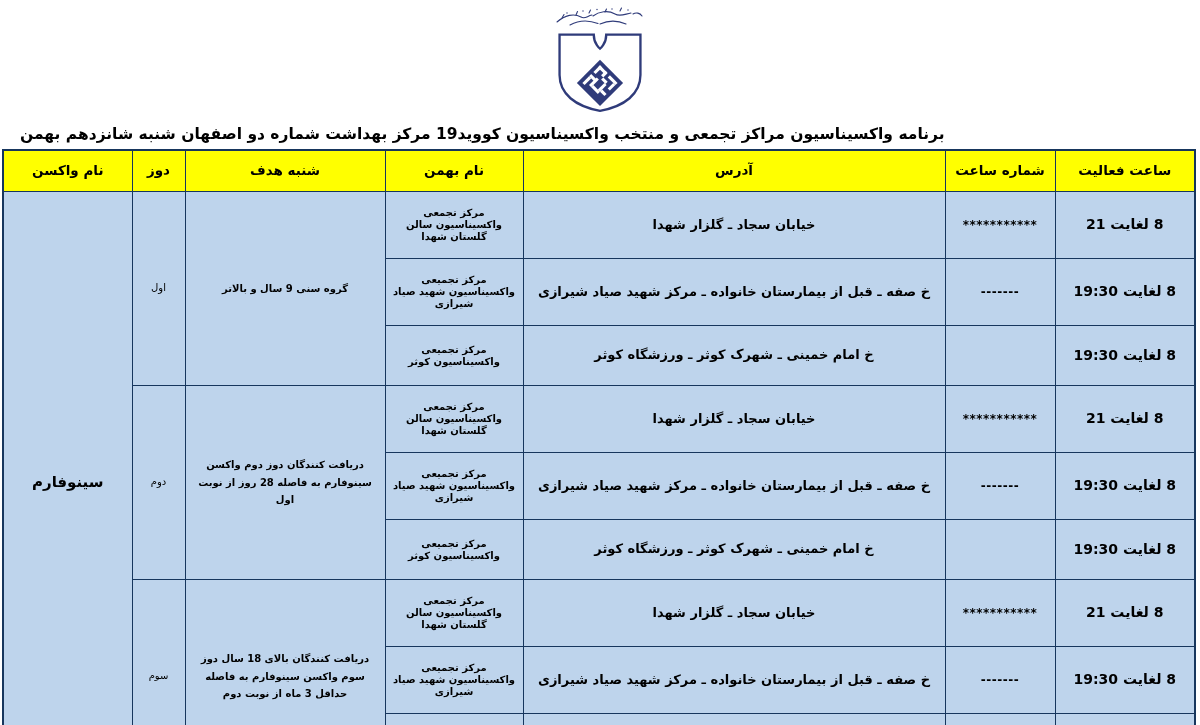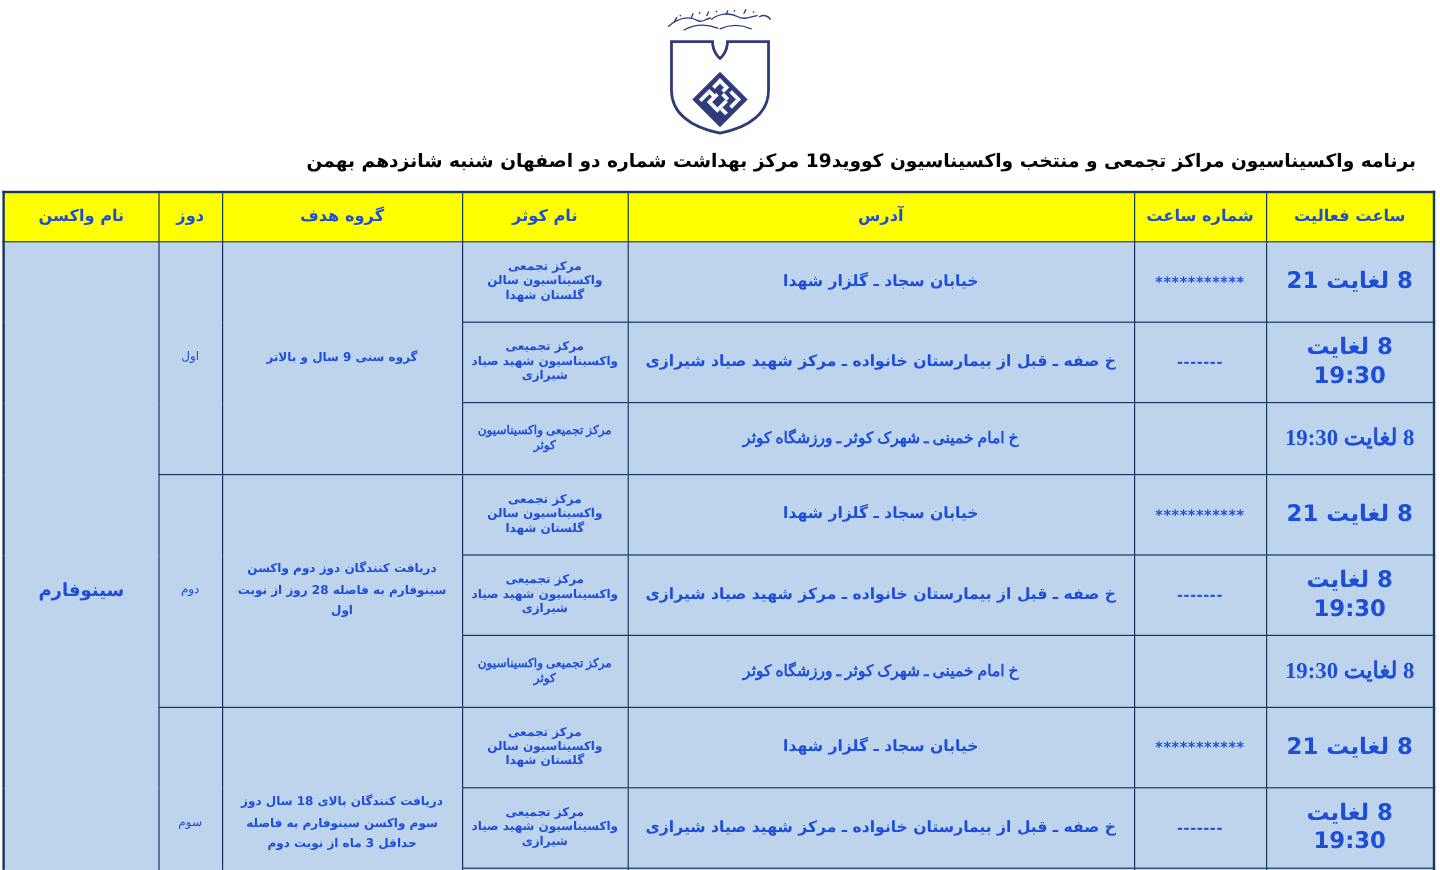--- a/index.html
+++ b/index.html
@@ -38,46 +38,46 @@
     height: 24px;
     margin-bottom: 1px;
   }
   .logo-shield {
     width: 96px;
     height: 84px;
   }
 
   
   .doc-title {
-    text-align: right;
+    text-align: left;
     font-size: 15.5px;
     font-weight: bold;
     color: #000000;
     letter-spacing: 0;
-    padding: 4px 20px 16px 20px;
+    padding: 4px 20px 6px 20px;
     line-height: 1.1;
     white-space: nowrap;
   }
 
   
   .table-outer {
     padding: 0 4px;
   }
   table.sched {
     width: 1192px;
     border-collapse: collapse;
     table-layout: fixed;
     border: 2px solid #17365d;
   }
   table.sched th,
   table.sched td {
     border: 1.6px solid #17365d;
     text-align: center;
     vertical-align: middle;
-    color: #1d4ed8;
+    color: #000000;
     padding: 1px 3px;
   }
   thead th {
     background: #ffff00;
     font-size: 13.5px;
     font-weight: bold;
     height: 38px;
     line-height: 1.15;
   }
   tbody td {
@@ -112,30 +112,30 @@
   }
   td.vaccine-cell {
     font-size: 15px;
     font-weight: bold;
   }
   td.address-cell {
     font-size: 13px;
     font-weight: bold;
   }
   td.hours-cell {
-    font-size: 19px;
+    font-size: 14px;
     font-weight: bold;
   }
   td.phone-cell {
     font-size: 12px;
     font-weight: bold;
     letter-spacing: 0.5px;
   }
   tr.r-tall td { height: 64px; }
-  tr.r-short td { height: 57px; font-family: Liberation Serif, serif; }
+  tr.r-short td { height: 57px; }
 </style>
 </head>
 <body>
 
 <div class="masthead">
   <div class="logo-wrap">
     <svg class="logo-script" viewBox="0 0 200 48" aria-hidden="true">
       <g fill="none" stroke="#2f3b7a" stroke-width="2.2" stroke-linecap="round">
         <path d="M14 34 C30 20, 48 16, 62 24 C70 29, 74 22, 84 20"></path>
         <path d="M86 22 C98 13, 116 10, 130 18 C140 24, 150 18, 162 16"></path>
@@ -190,22 +190,22 @@
       <col class="c-center">
         <col class="c-group">
         <col class="c-dose">
         <col class="c-vaccine">
     </colgroup>
     <thead>
       <tr>
         <th>ساعت فعالیت</th>
         <th>شماره ساعت</th>
         <th>آدرس</th>
-        <th>نام کوثر</th>
-        <th>گروه هدف</th>
+        <th>نام بهمن</th>
+        <th>شنبه هدف</th>
         <th>دوز</th>
         <th>نام واکسن</th>
       </tr>
     </thead>
     <tbody>
 
       <tr class="r-tall">
         <td class="hours-cell">8 لغایت 21</td>
         <td class="phone-cell">***********</td>
         <td class="address-cell">خیابان سجاد ـ گلزار شهدا</td>

